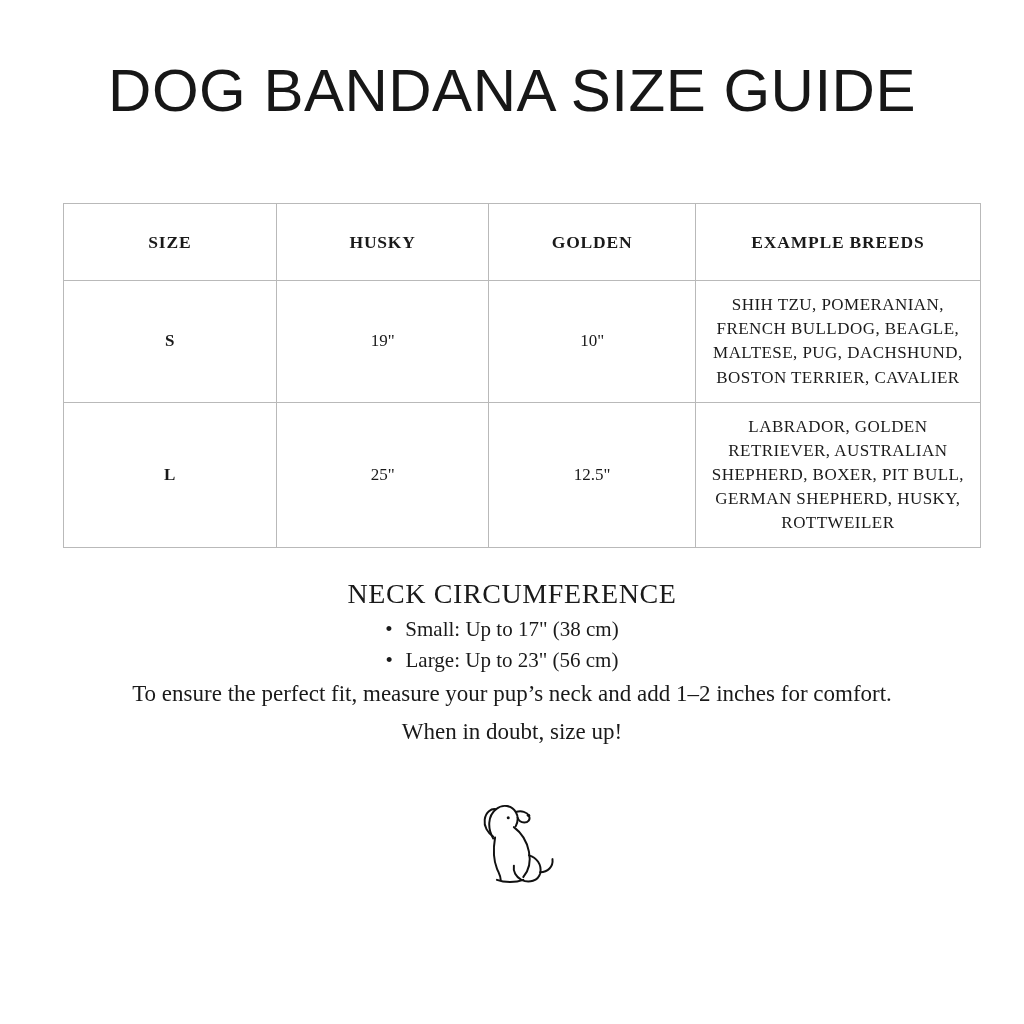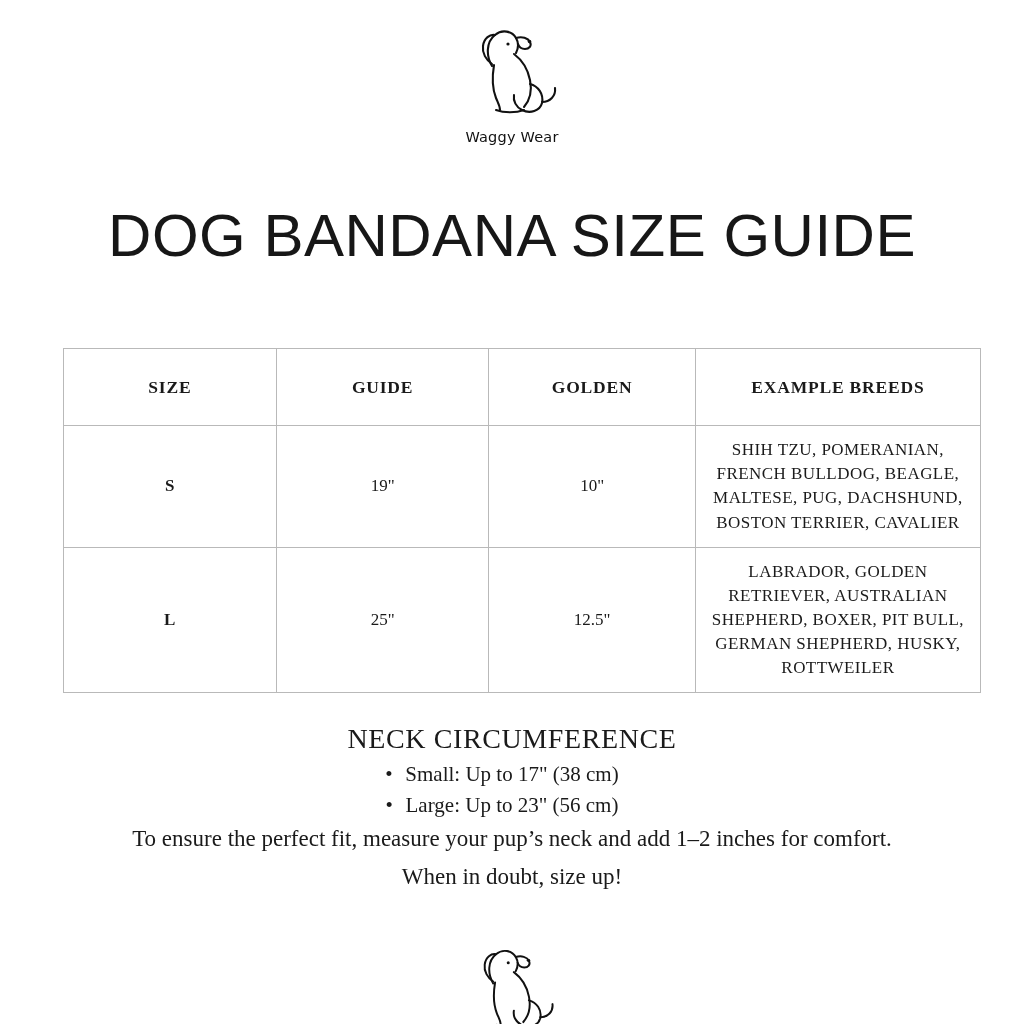--- a/index.html
+++ b/index.html
@@ -134,62 +134,35 @@
     color: #1a1a1a;
     max-width: 1000px;
   }
   .note-line { display: block; }
 </style>
 </head>
 <body>
 
 <div class="page">
 
-  <div class="logo-block logo-top">
-    <span class="logo-mark">
-      <svg width="112" height="102" viewBox="0 0 112 102" fill="none" xmlns="http://www.w3.org/2000/svg">
-        <g stroke="#111111" stroke-width="2.1" stroke-linecap="round" stroke-linejoin="round" fill="none">
-
-          <path d="M36 44 C30 34, 30 20, 39 13 C46 7, 56 9, 60 16 C63 21, 62 27, 60 31"></path>
-          <path d="M39 13 C34 12, 28 16, 27 24 C26 31, 30 38, 36 42"></path>
-
-          <path d="M60 16 C66 14, 72 16, 74 20 C76 24, 73 27, 69 27 C66 27, 63 25, 62 22"></path>
-          <circle cx="73.5" cy="19.5" r="1.8" fill="#111111" stroke="none"></circle>
-
-          <circle cx="52" cy="22" r="1.6" fill="#111111" stroke="none"></circle>
-
-          <path d="M38 43 C36 55, 36 66, 40 76 C42 81, 44 84, 44 88"></path>
-
-          <path d="M58 32 C66 38, 72 48, 74 58 C76 68, 74 78, 68 85"></path>
-
-          <path d="M74 62 C82 64, 88 72, 86 81 C84 89, 74 92, 66 88 C60 85, 57 79, 58 73"></path>
-
-          <path d="M86 80 C94 80, 100 74, 99 66"></path>
-
-          <path d="M40 88 C48 91, 60 91, 68 88"></path>
-        </g>
-      </svg>
-    </span>
-    <span class="logo-word">Waggy Wear</span>
-  </div>
 
   <h1 class="title">DOG BANDANA SIZE GUIDE</h1>
 
   <div class="table-wrap">
     <table class="size-table">
       <colgroup>
         <col class="c-size">
           <col class="c-length">
           <col class="c-width">
           <col class="c-breeds">
       </colgroup>
       <thead>
         <tr>
           <th>SIZE</th>
-          <th>GUIDE</th>
+          <th>HUSKY</th>
           <th>GOLDEN</th>
           <th>EXAMPLE BREEDS</th>
         </tr>
       </thead>
       <tbody>
         <tr>
           <td class="col-size">S</td>
           <td>19"</td>
           <td>10"</td>
           <td class="col-breeds">SHIH TZU, POMERANIAN, FRENCH BULLDOG, BEAGLE, MALTESE, PUG, DACHSHUND, BOSTON TERRIER, CAVALIER</td>

